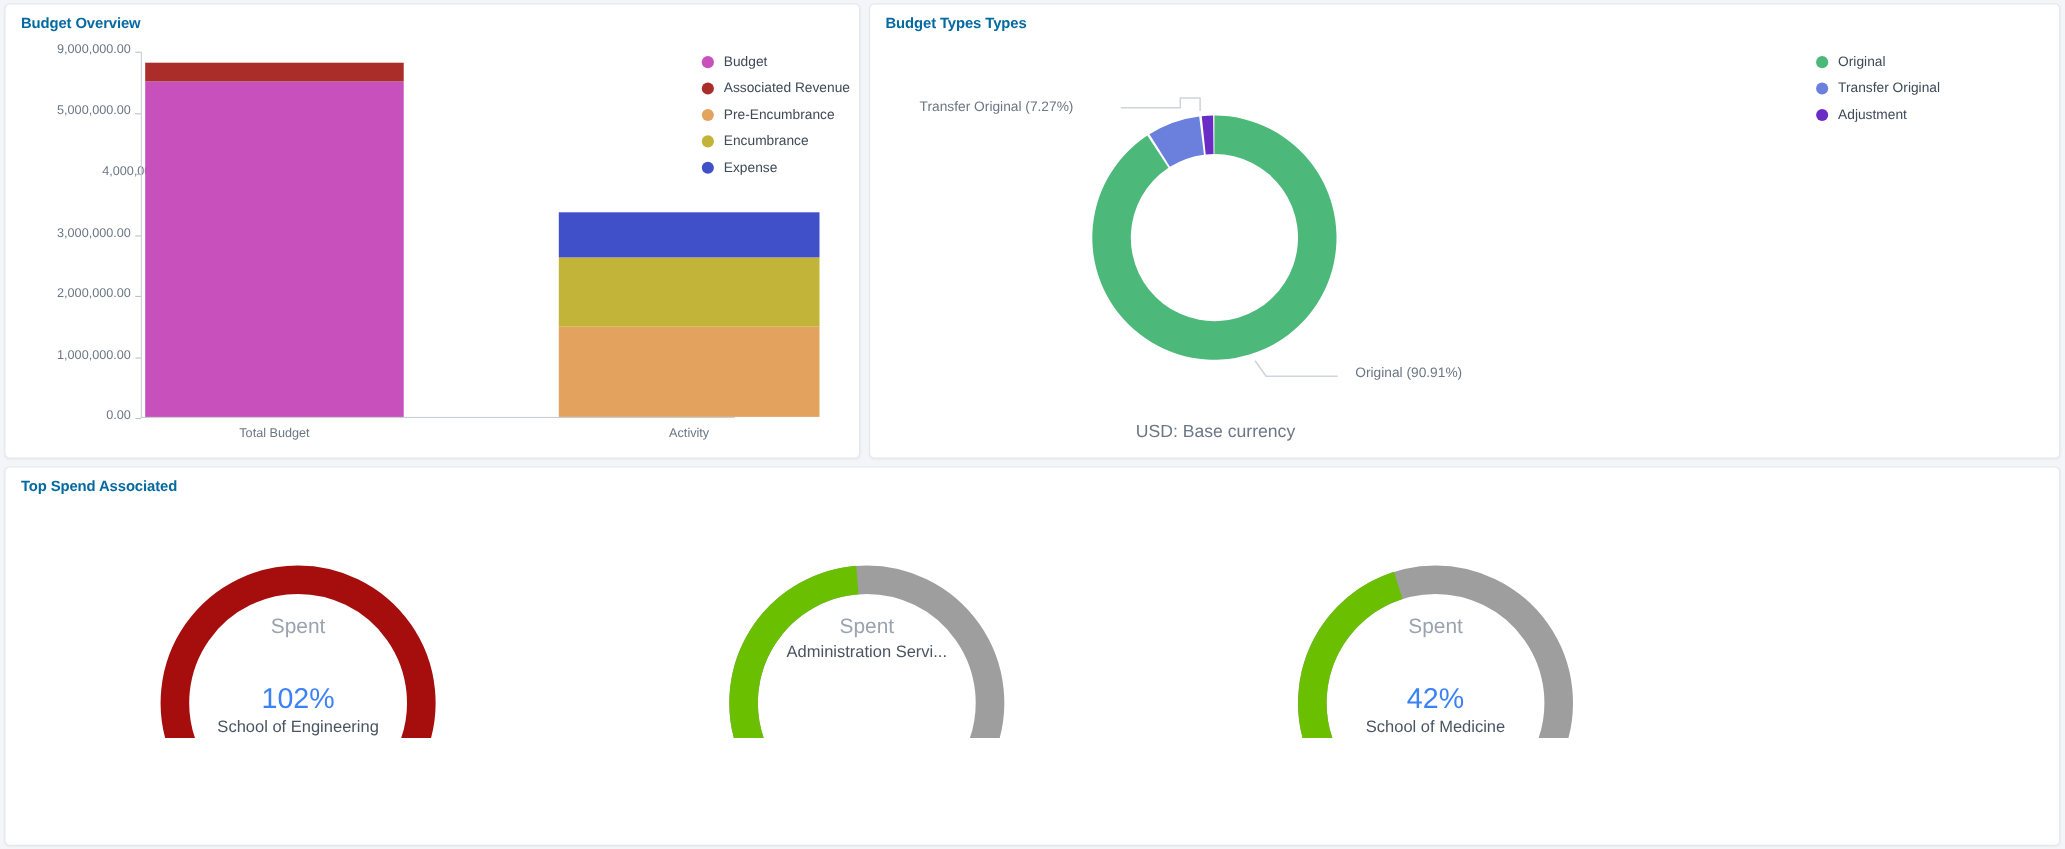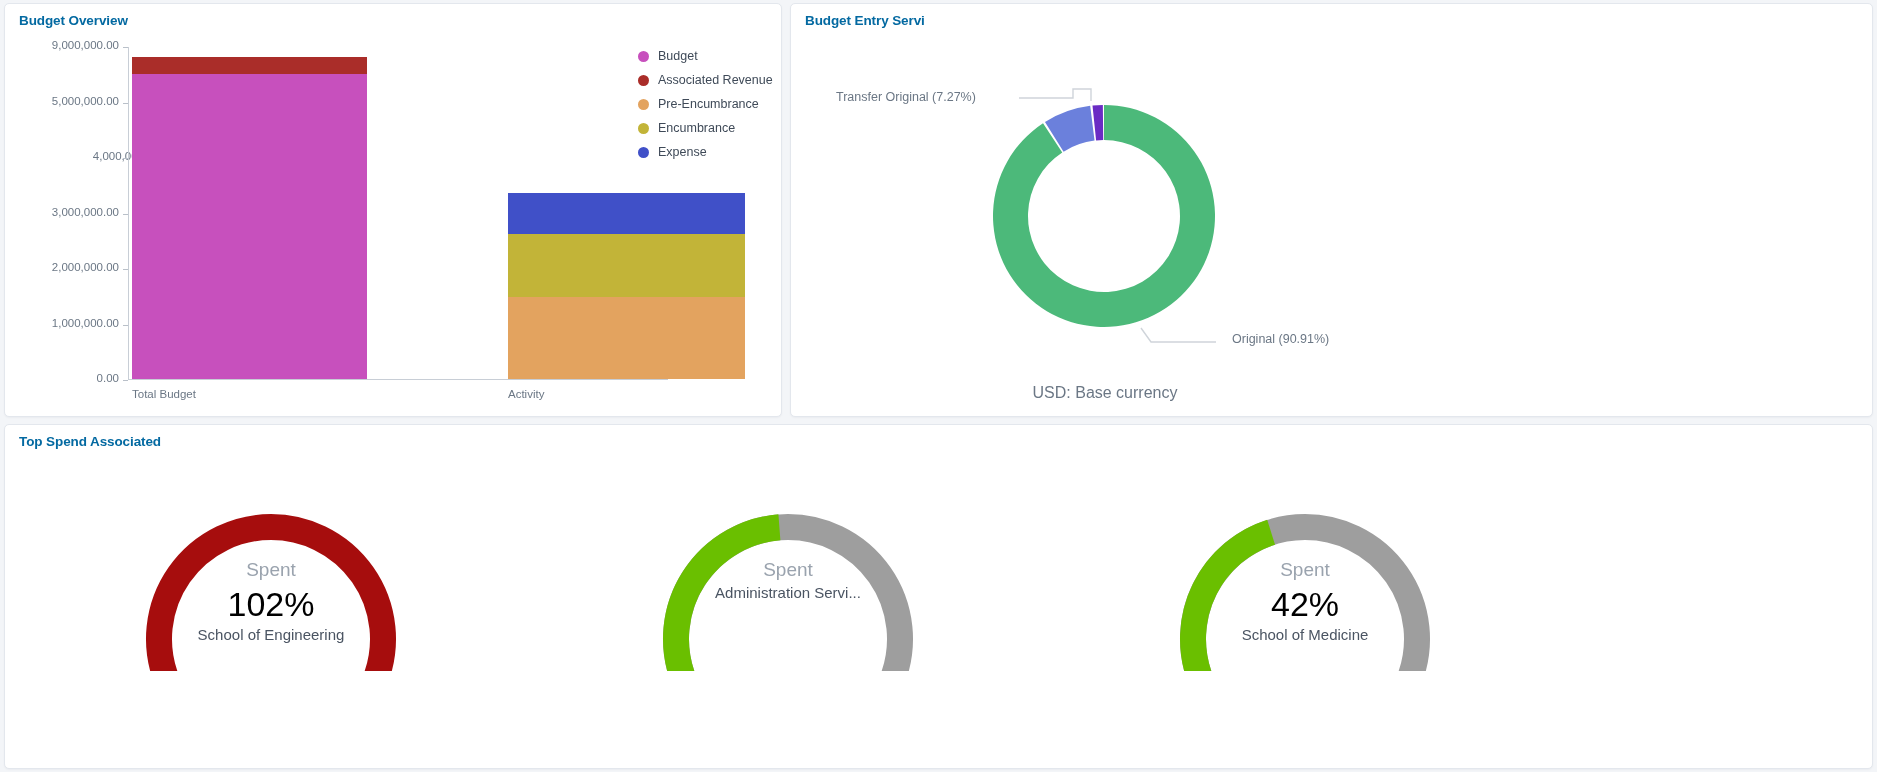--- a/index.html
+++ b/index.html
@@ -55,21 +55,21 @@
     border-left: 1px solid #c8ced6;
     border-bottom: 1px solid #c8ced6;
   }
   .bar { position: absolute; bottom: 0; }
   .seg { position: absolute; width: 100%; }
   .xlabel {
     position: absolute;
     top: 341px;
     font-size: 11.5px;
     color: #6b7785;
-    text-align: left;
+    text-align: center;
     white-space: nowrap;
   }
   .legend { position: absolute; }
   .legend-row {
     display: flex; align-items: center;
     height: 24px;
     font-size: 12.5px;
     color: #3f4a58;
     white-space: nowrap;
   }
@@ -109,21 +109,21 @@
     width: 300px; height: 260px;
   }
   .gauge-center {
     position: absolute;
     left: 0; right: 0;
     top: 78px;
     text-align: center;
     pointer-events: none;
   }
   .g-spent { font-size: 19px; color: #9aa3ae; line-height: 1.35; }
-  .g-pct   { font-size: 34px; color: #000000; line-height: 1.25; }
+  .g-pct   { font-size: 26px; color: #3b82f6; line-height: 1.25; margin-top: 36px; }
   .g-name  {
     font-size: 15px; color: #4a5462; line-height: 1.35;
     white-space: nowrap; overflow: hidden;
     max-width: 190px; margin: 0 auto;
   }
 </style>
 </head>
 <body>
 
 <div class="dashboard">
@@ -187,36 +187,50 @@
           </div>
           <div class="legend-row">
             <span class="legend-dot" style="background: rgb(64, 80, 200);"></span>
             <span>Expense</span>
           </div>
         </div>
     </div>
   </div>
 
   <div class="card" id="card-entry-types">
-    <div class="card-title">Budget Entry Servi</div>
+    <div class="card-title">Budget Types Types</div>
 
     <div class="donut-wrap">
       <svg id="donut-svg" width="1083" height="400" viewBox="0 0 1083 400" style="position:absolute;left:0;top:0;">
           <path d="M 313 101 A 111 111 0 1 1 252.01961120899222 119.25091815604033 L 271.24766172867936 148.49612414287446 A 76 76 0 1 0 313 136 Z" fill="#4cb97a"></path>
           <path d="M 253.9753754317365 117.99418265566995 A 111 111 0 0 1 299.1802738251675 101.86365191975608 L 303.53784514155615 136.59132924235553 A 76 76 0 0 0 272.58674353884663 147.6356565930713 Z" fill="#6b80dc"></path>
           <path d="M 301.4898263654068 101.59838813268387 A 111 111 0 0 1 311.83763196309684 101.00608620042816 L 312.2041444071654 136.00416712822107 A 76 76 0 0 0 305.1191603943326 136.40970718994572 Z" fill="#6a2cc4"></path>
           <path d="M 300 97 L 300 85 L 282 85 L 282 94 L 228 94" fill="none" stroke="#cfd4da" stroke-width="1.4"></path>
           <path d="M 350 324 L 360 338 L 425 338" fill="none" stroke="#cfd4da" stroke-width="1.4"></path>
         </svg>
 
       <div class="callout" id="callout-transfer" style="left:45px; top:86px;">Transfer Original (7.27%)</div>
       <div class="callout" id="callout-original" style="left:441px; top:328px;">Original (90.91%)</div>
 
       <div class="donut-footer" style="left:0; width:628px;">USD: Base currency</div>
 
+      <div class="legend" id="donut-legend-host" style="left:860px; top:40px;">
+          <div class="legend-row">
+            <span class="legend-dot" style="background: rgb(76, 185, 122);"></span>
+            <span>Original</span>
+          </div>
+          <div class="legend-row">
+            <span class="legend-dot" style="background: rgb(107, 128, 220);"></span>
+            <span>Transfer Original</span>
+          </div>
+          <div class="legend-row">
+            <span class="legend-dot" style="background: rgb(106, 44, 196);"></span>
+            <span>Adjustment</span>
+          </div>
+        </div>
     </div>
   </div>
 
   <div class="card" id="card-top-spend">
     <div class="card-title">Top Spend Associated</div>
     <div class="gauge-row" id="gauge-host">
         <div class="gauge" style="left: 116px;">
           <svg width="300" height="192" viewBox="0 0 300 192" style="position: absolute; left: 0px; top: 0px;">
             <path d="M 44.75442647197826 198.3062560524749 A 112 112 0 1 1 255.24557352802174 198.3062560524749" fill="none" stroke="#a60d0d" stroke-width="26"></path>
           </svg>

